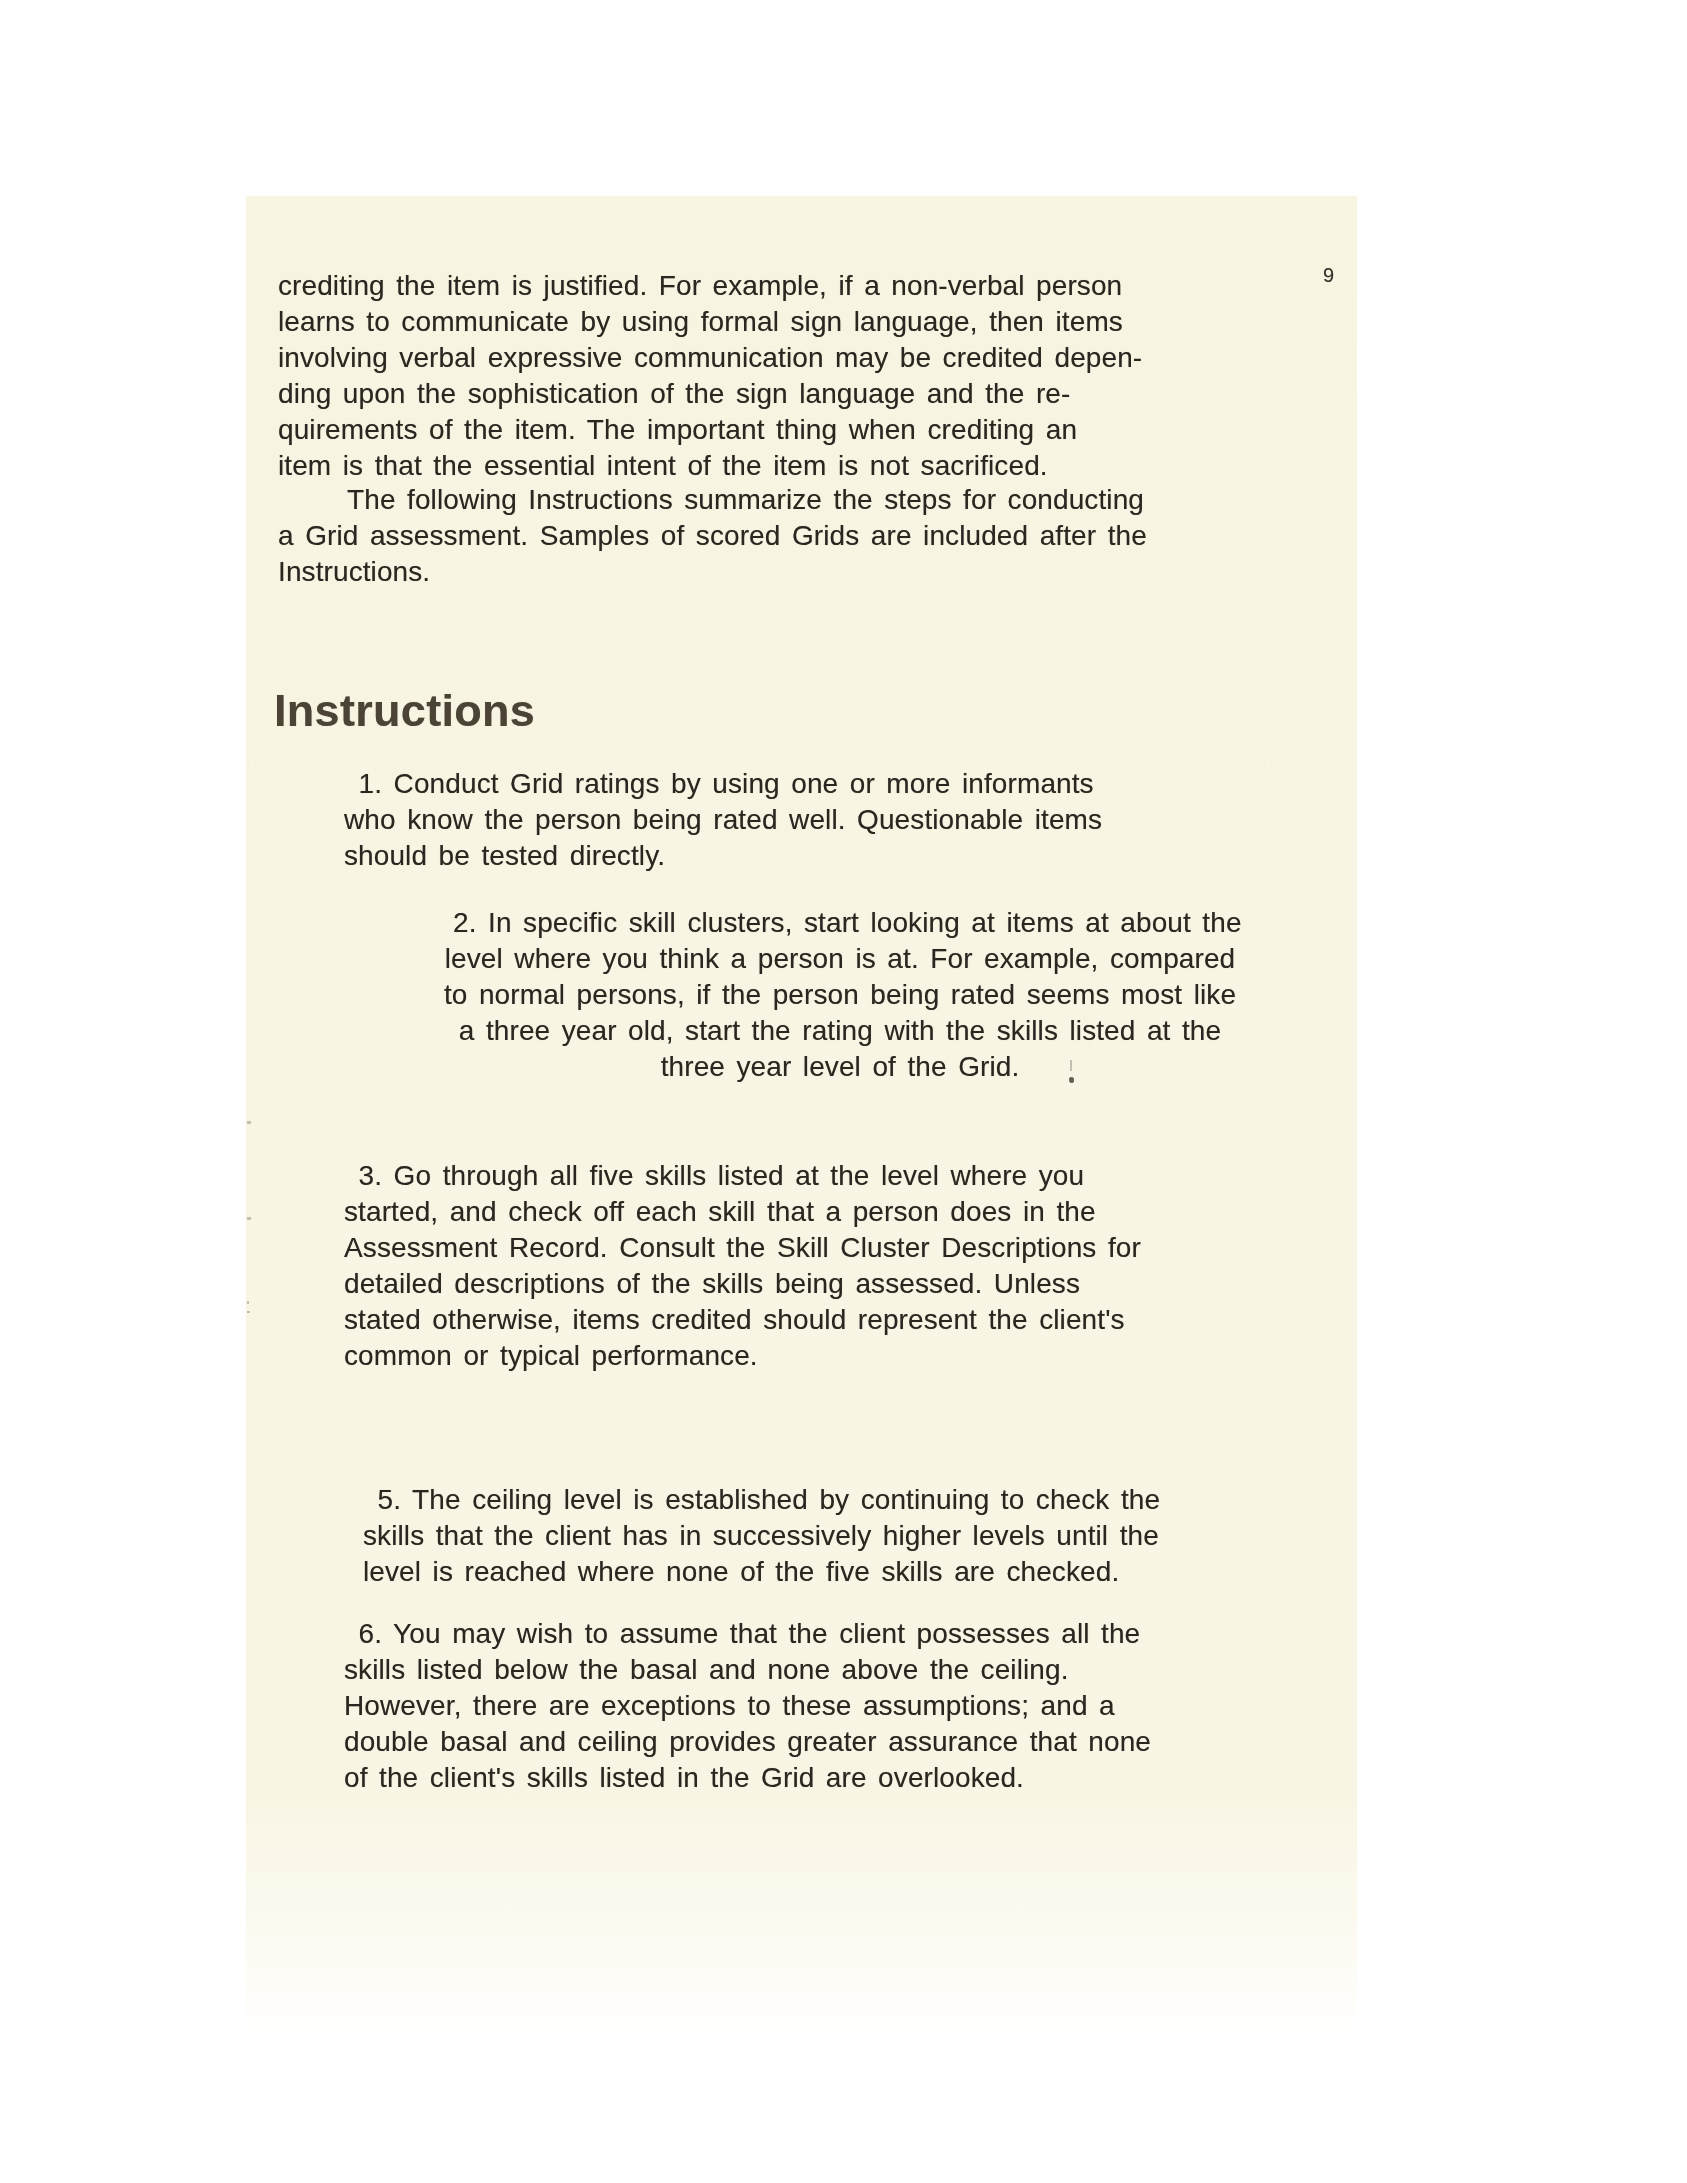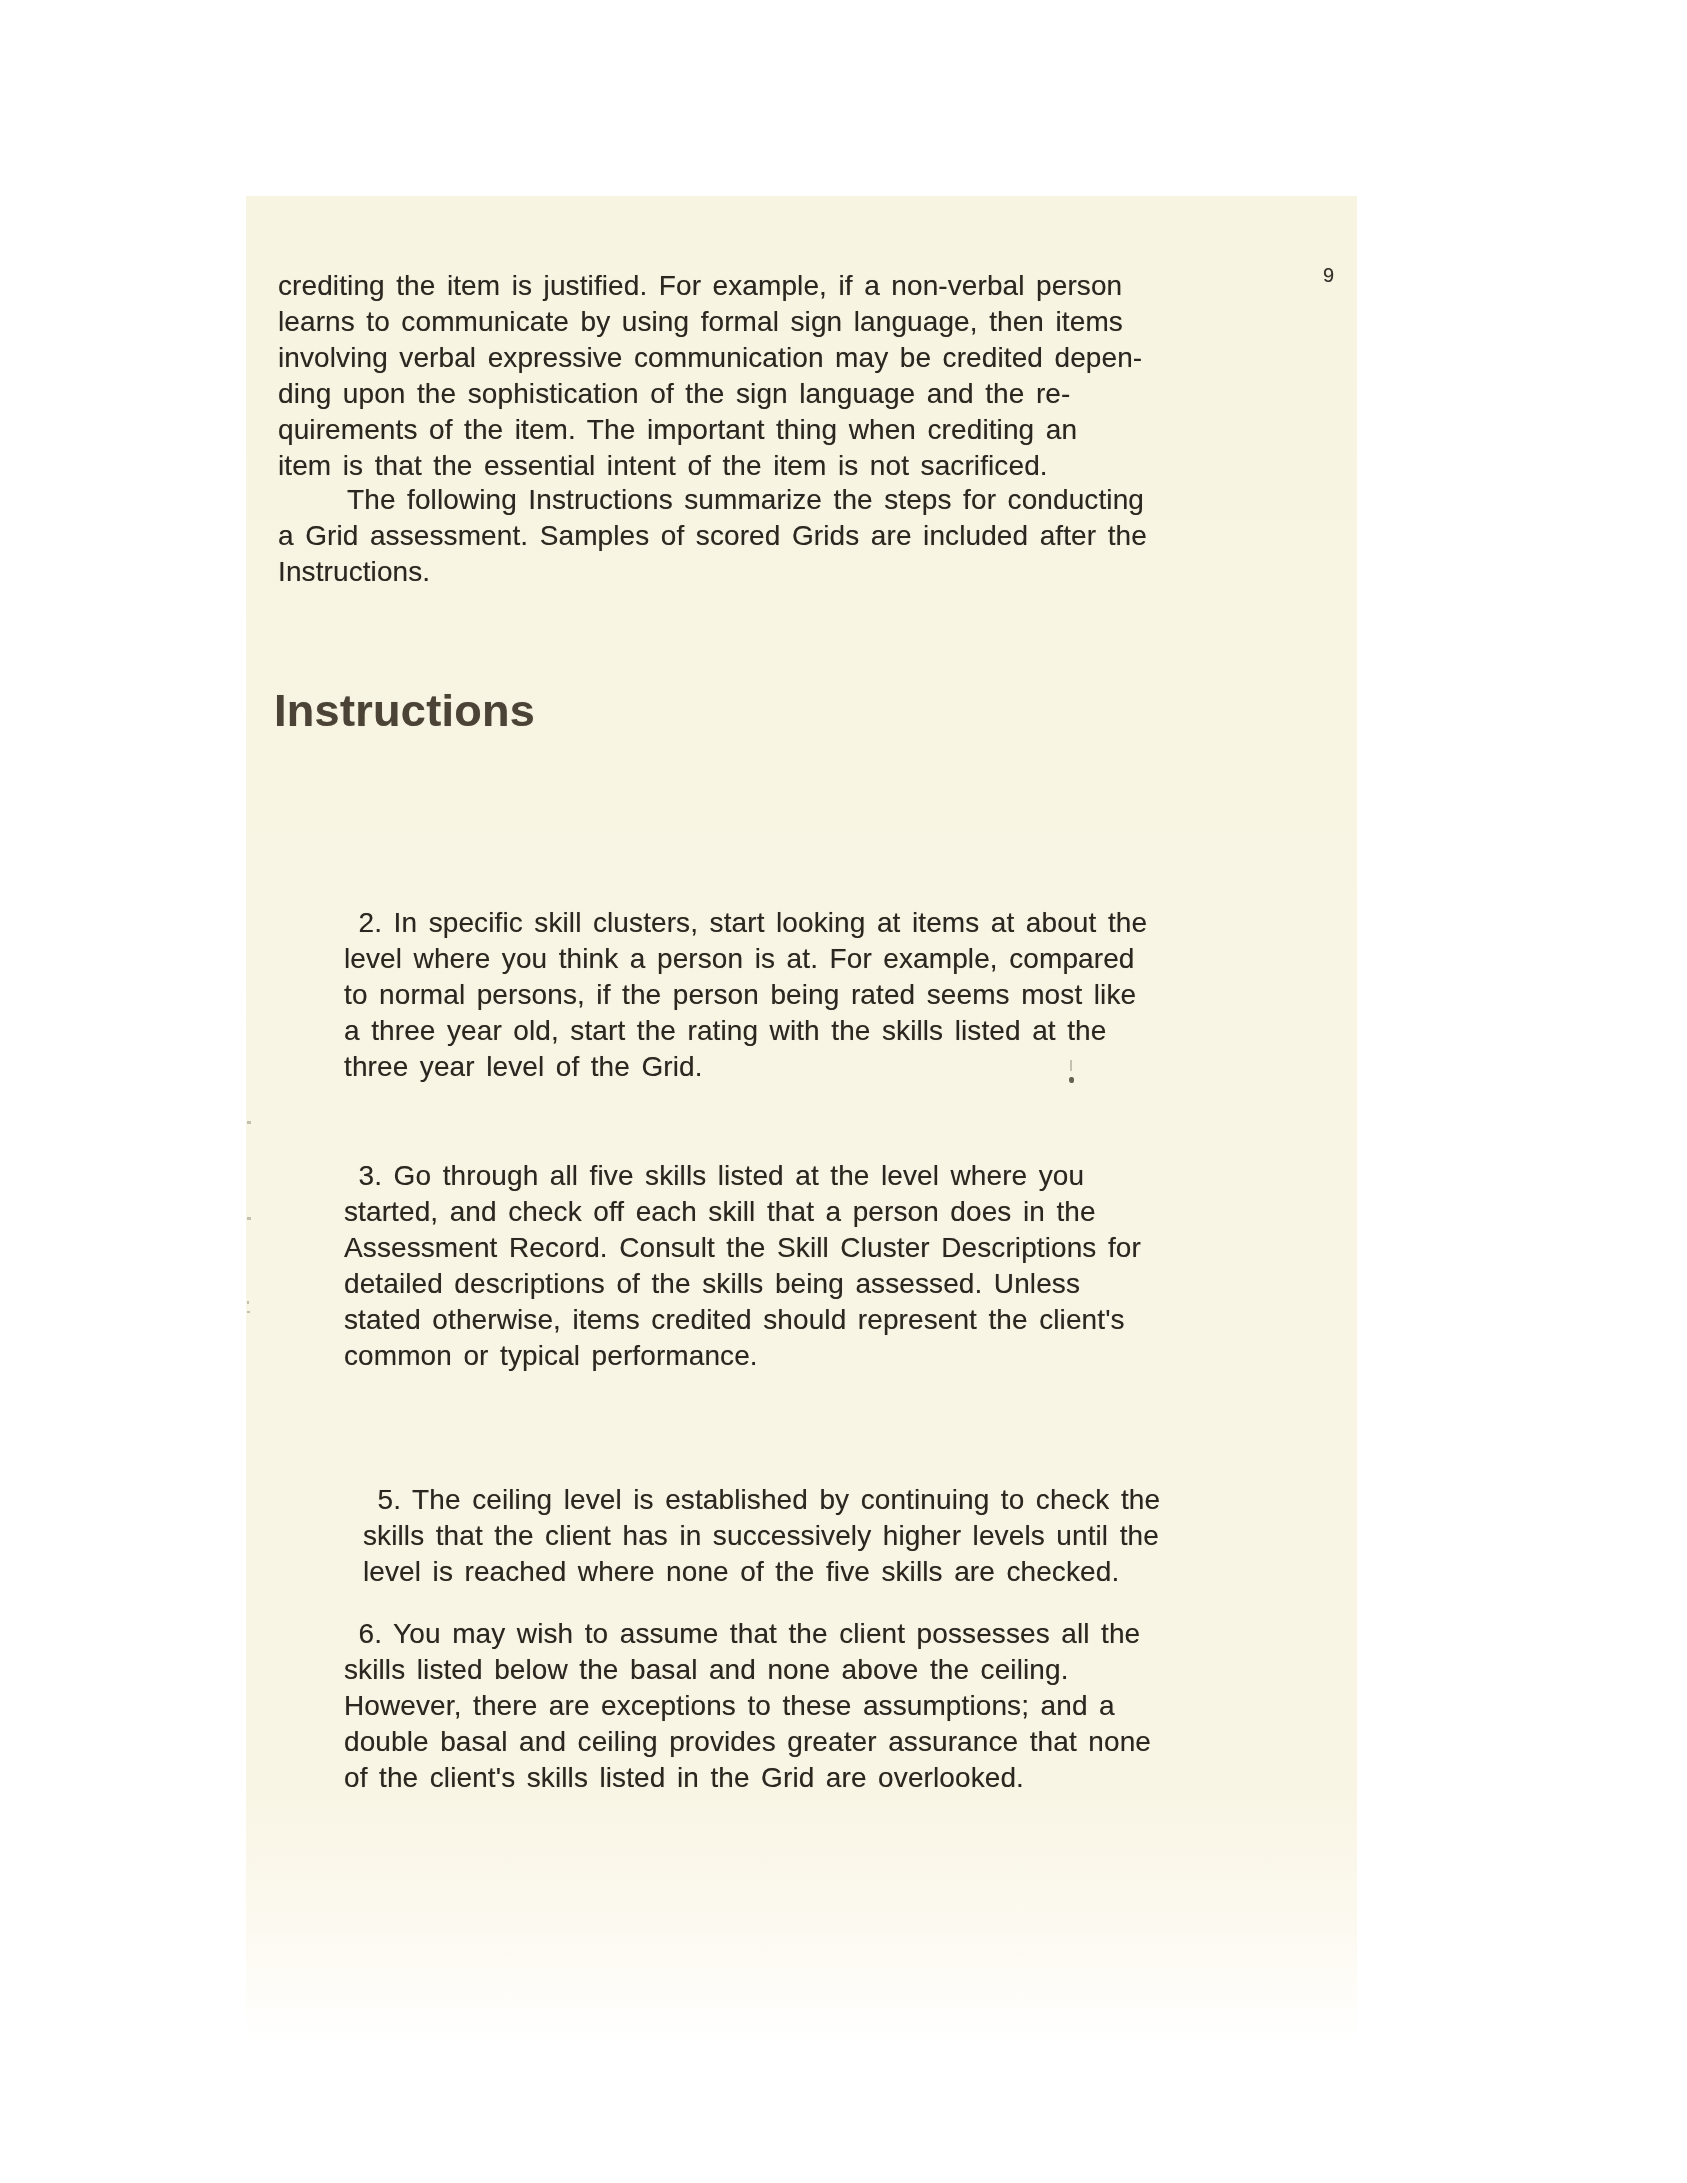--- a/index.html
+++ b/index.html
@@ -60,21 +60,21 @@
     letter-spacing: 0.3px;
     color: #4a4336;
     text-shadow: 0 0 0.7px rgba(74, 67, 54, 0.45);
   }
   .item {
     left: 98px;
     width: 992px;
     text-indent: 14.6px;
   }
   .item.i1 { top: 570px; }
-  .item.i2 { top: 709px; }
+  .item.i2 { top: 709px; text-align: center; }
   .item.i3 { top: 962px; }
   .item.i4 { top: 1162px; }
   .item.i5 { top: 1286px; margin-left: 19px; }
   .item.i6 { top: 1420px; }
   .page-number {
     position: absolute;
     left: 1077px;
     top: 69px;
     font-size: 20px;
     line-height: 21px;
@@ -124,20 +124,23 @@
 
     <div class="txt para p1">crediting the item is justified. For example, if a non-verbal person
 learns to communicate by using formal sign language, then items
 involving verbal expressive communication may be credited depen-
 ding upon the sophistication of the sign language and the re-
 quirements of the item. The important thing when crediting an
 item is that the essential intent of the item is not sacrificed.</div>
 
     <h1 class="heading">Instructions</h1>
 
+    <div class="txt item i1">1. Conduct Grid ratings by using one or more informants
+who know the person being rated well. Questionable items
+should be tested directly.</div>
 
     <div class="txt item i2">2. In specific skill clusters, start looking at items at about the
 level where you think a person is at. For example, compared
 to normal persons, if the person being rated seems most like
 a three year old, start the rating with the skills listed at the
 three year level of the Grid.</div>
 
     <div class="txt item i3">3. Go through all five skills listed at the level where you
 started, and check off each skill that a person does in the
 Assessment Record. Consult the Skill Cluster Descriptions for

